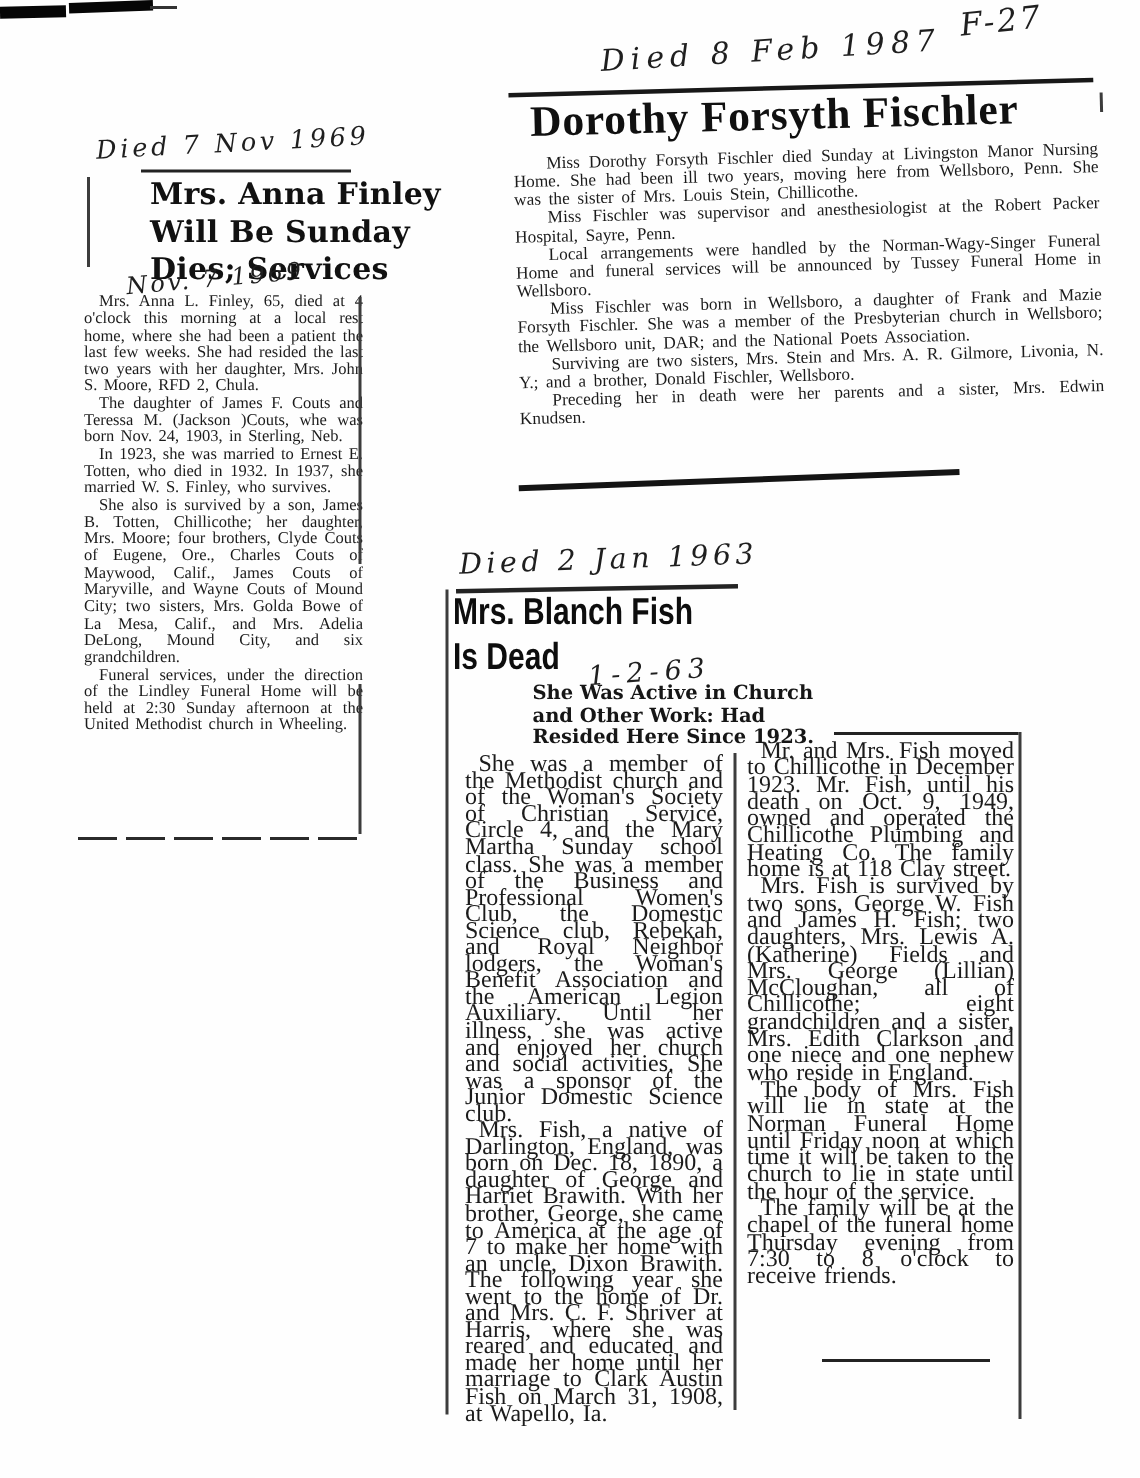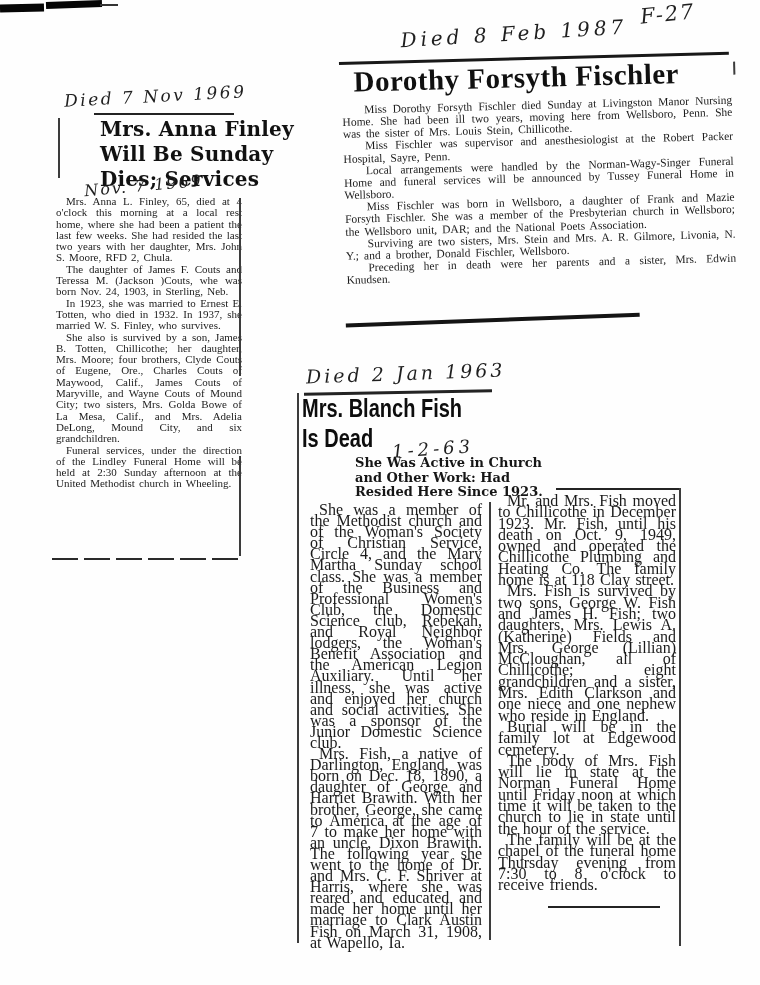--- a/index.html
+++ b/index.html
@@ -124,21 +124,20 @@
       <div>and Other Work: Had</div>
       <div>Resided Here Since 1923.</div>
     </div>
     <div class="col col-left">
       <p>She was a member of the Methodist church and of the Woman's Society of Christian Service, Circle 4, and the Mary Martha Sunday school class. She was a member of the Business and Professional Women's Club, the Domestic Science club, Rebekah, and Royal Neighbor lodgers, the Woman's Benefit Association and the American Legion Auxiliary. Until her illness, she was active and enjoyed her church and social activities. She was a sponsor of the Junior Domestic Science club.</p>
       <p>Mrs. Fish, a native of Darlington, England, was born on Dec. 18, 1890, a daughter of George and Harriet Brawith. With her brother, George, she came to America at the age of 7 to make her home with an uncle, Dixon Brawith. The following year she went to the home of Dr. and Mrs. C. F. Shriver at Harris, where she was reared and educated and made her home until her marriage to Clark Austin Fish on March 31, 1908, at Wapello, Ia.</p>
     </div>
     <div class="col col-right">
       <p>Mr. and Mrs. Fish moved to Chillicothe in December 1923. Mr. Fish, until his death on Oct. 9, 1949, owned and operated the Chillicothe Plumbing and Heating Co. The family home is at 118 Clay street.</p>
       <p>Mrs. Fish is survived by two sons, George W. Fish and James H. Fish; two daughters, Mrs. Lewis A. (Katherine) Fields and Mrs. George (Lillian) McCloughan, all of Chillicothe; eight grandchildren and a sister, Mrs. Edith Clarkson and one niece and one nephew who reside in England.</p>
-      <p>Burial will be in the family lot at Edgewood cemetery.</p>
       <p>The body of Mrs. Fish will lie in state at the Norman Funeral Home until Friday noon at which time it will be taken to the church to lie in state until the hour of the service.</p>
       <p>The family will be at the chapel of the funeral home Thursday evening from 7:30 to 8 o'clock to receive friends.</p>
     </div>
     <div class="vrule left-border"></div>
     <div class="vrule divider"></div>
     <div class="vrule right-border"></div>
     <div class="rule right-top-rule"></div>
     <div class="rule right-bottom-rule"></div>
   </div>
 

